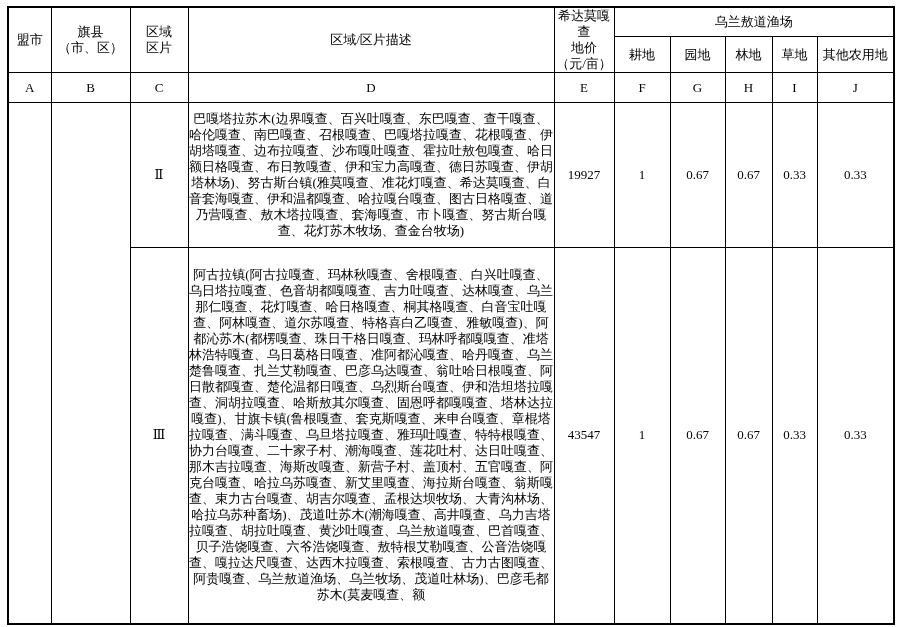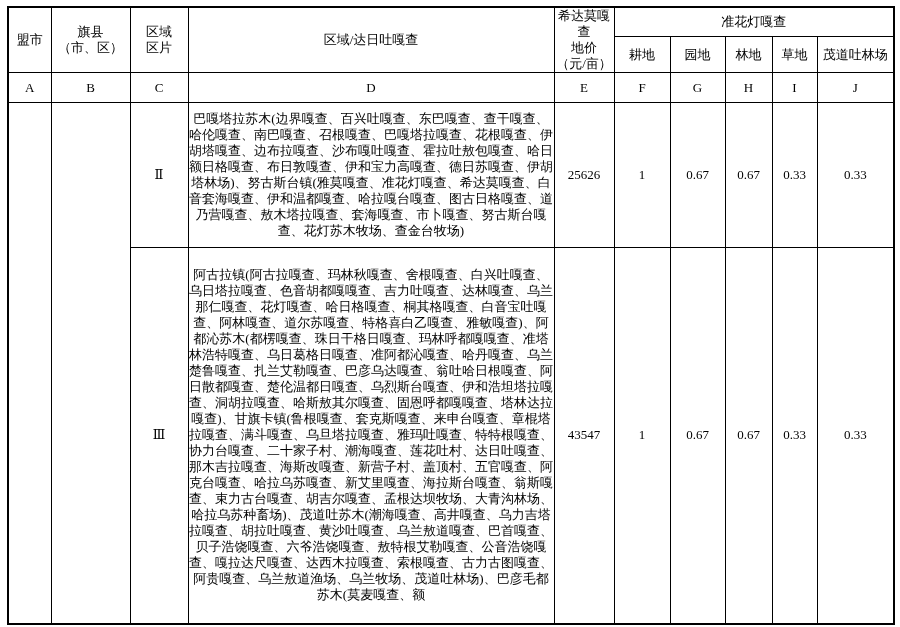--- a/index.html
+++ b/index.html
@@ -72,54 +72,54 @@
       <col style="width:77px">
     </colgroup>
 
     <tbody>
         <tr class="h1">
       <th rowspan="2">盟市</th>
       <th rowspan="2" class="ml">旗县
 （市、区）</th>
       <th rowspan="2" class="ml">区域
 区片</th>
-      <th rowspan="2">区域/达日吐嘎查</th>
+      <th rowspan="2">区域/区片描述</th>
       <th rowspan="2" class="ml">希达莫嘎查
 地价
 （元/亩）</th>
-      <th colspan="5">准花灯嘎查</th>
+      <th colspan="5">乌兰敖道渔场</th>
     </tr>
 
     <tr class="h2">
       <th>耕地</th>
       <th>园地</th>
       <th>林地</th>
       <th>草地</th>
-      <th>茂道吐林场</th>
+      <th>其他农用地</th>
     </tr>
 
     <tr class="h3">
       <td class="code">A</td>
       <td class="code">B</td>
       <td class="code">C</td>
       <td class="code">D</td>
       <td class="code">E</td>
       <td class="code">F</td>
       <td class="code">G</td>
       <td class="code">H</td>
       <td class="code">I</td>
       <td class="code">J</td>
     </tr>
 
     <tr class="r2">
       <td rowspan="2"></td>
       <td rowspan="2"></td>
       <td class="zone">Ⅱ</td>
       <td class="desc">巴嘎塔拉苏木(边界嘎查、百兴吐嘎查、东巴嘎查、查干嘎查、哈伦嘎查、南巴嘎查、召根嘎查、巴嘎塔拉嘎查、花根嘎查、伊胡塔嘎查、边布拉嘎查、沙布嘎吐嘎查、霍拉吐敖包嘎查、哈日额日格嘎查、布日敦嘎查、伊和宝力高嘎查、德日苏嘎查、伊胡塔林场)、努古斯台镇(雅莫嘎查、准花灯嘎查、希达莫嘎查、白音套海嘎查、伊和温都嘎查、哈拉嘎台嘎查、图古日格嘎查、道乃营嘎查、敖木塔拉嘎查、套海嘎查、市卜嘎查、努古斯台嘎查、花灯苏木牧场、查金台牧场)</td>
-      <td class="num">25626</td>
+      <td class="num">19927</td>
       <td class="num">1</td>
       <td class="num">0.67</td>
       <td class="num">0.67</td>
       <td class="num">0.33</td>
       <td class="num">0.33</td>
     </tr>
 
     <tr class="r3">
       <td class="zone">Ⅲ</td>
       <td class="desc">阿古拉镇(阿古拉嘎查、玛林秋嘎查、舍根嘎查、白兴吐嘎查、乌日塔拉嘎查、色音胡都嘎嘎查、吉力吐嘎查、达林嘎查、乌兰那仁嘎查、花灯嘎查、哈日格嘎查、桐其格嘎查、白音宝吐嘎查、阿林嘎查、道尔苏嘎查、特格喜白乙嘎查、雅敏嘎查)、阿都沁苏木(都楞嘎查、珠日干格日嘎查、玛林呼都嘎嘎查、准塔林浩特嘎查、乌日葛格日嘎查、准阿都沁嘎查、哈丹嘎查、乌兰楚鲁嘎查、扎兰艾勒嘎查、巴彦乌达嘎查、翁吐哈日根嘎查、阿日散都嘎查、楚伦温都日嘎查、乌烈斯台嘎查、伊和浩坦塔拉嘎查、洞胡拉嘎查、哈斯敖其尔嘎查、固恩呼都嘎嘎查、塔林达拉嘎查)、甘旗卡镇(鲁根嘎查、套克斯嘎查、来申台嘎查、章棍塔拉嘎查、满斗嘎查、乌旦塔拉嘎查、雅玛吐嘎查、特特根嘎查、协力台嘎查、二十家子村、潮海嘎查、莲花吐村、达日吐嘎查、那木吉拉嘎查、海斯改嘎查、新营子村、盖顶村、五官嘎查、阿克台嘎查、哈拉乌苏嘎查、新艾里嘎查、海拉斯台嘎查、翁斯嘎查、束力古台嘎查、胡吉尔嘎查、孟根达坝牧场、大青沟林场、哈拉乌苏种畜场)、茂道吐苏木(潮海嘎查、高井嘎查、乌力吉塔拉嘎查、胡拉吐嘎查、黄沙吐嘎查、乌兰敖道嘎查、巴首嘎查、贝子浩饶嘎查、六爷浩饶嘎查、敖特根艾勒嘎查、公音浩饶嘎查、嘎拉达尺嘎查、达西木拉嘎查、索根嘎查、古力古图嘎查、阿贵嘎查、乌兰敖道渔场、乌兰牧场、茂道吐林场)、巴彦毛都苏木(莫麦嘎查、额</td>

